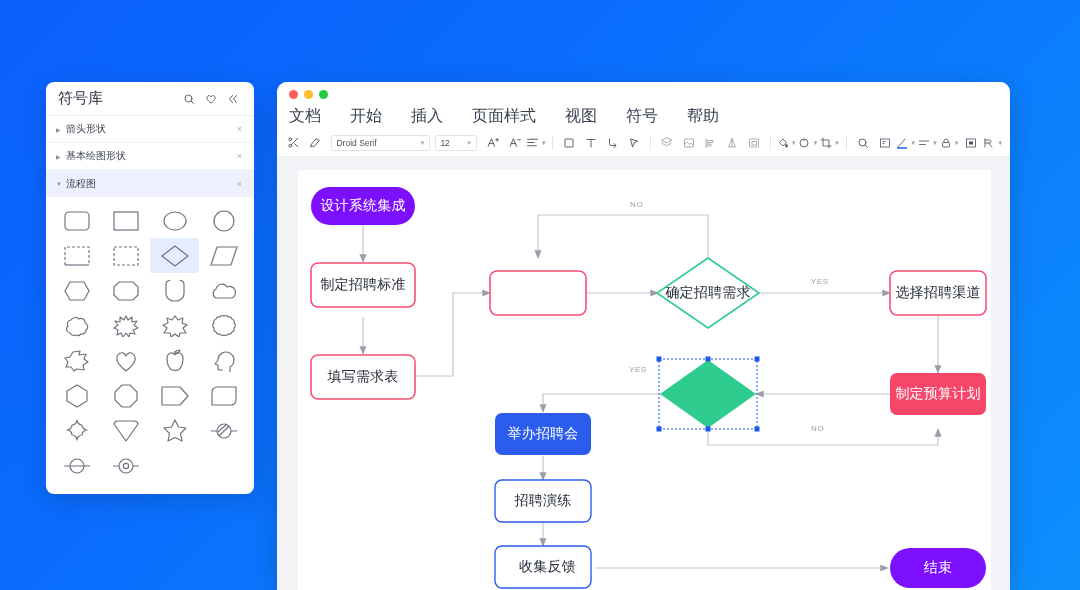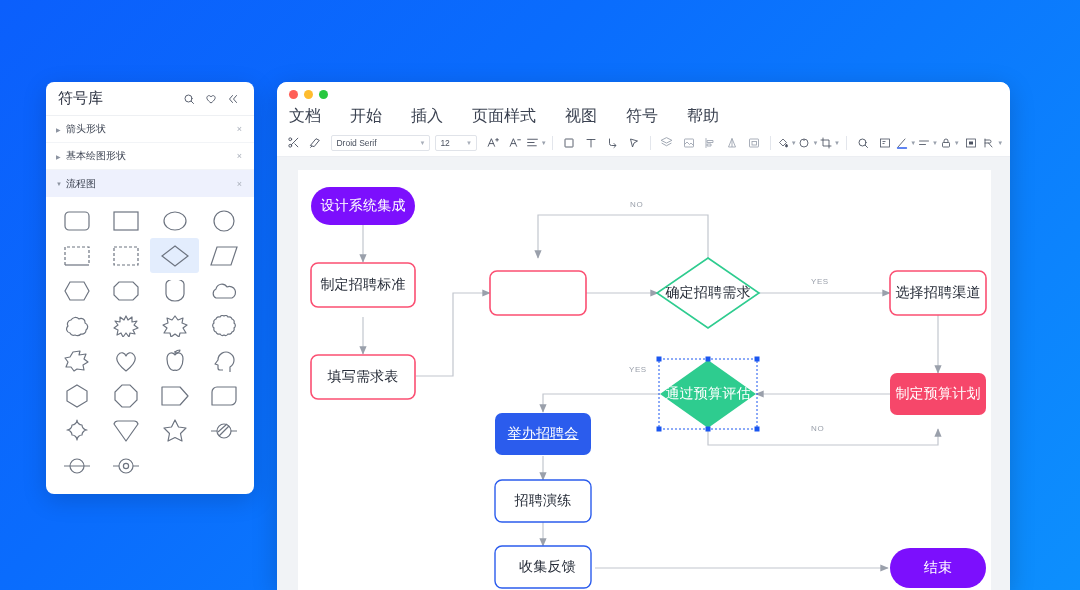--- a/index.html
+++ b/index.html
@@ -369,22 +369,21 @@
 
           <rect x="592" y="378" width="96" height="40" rx="20" fill="#7c0ffd"></rect>
         </svg>
 
         <div class="node-label" style="left:13px;  top:17px;  width:104px; height:38px; color:#fff;">设计系统集成</div>
         <div class="node-label" style="left:13px;  top:93px;  width:104px; height:44px; color:#262c38;">制定招聘标准</div>
         <div class="node-label" style="left:13px;  top:185px; width:104px; height:44px; color:#262c38;">填写需求表</div>
         <div class="node-label" style="left:359px; top:103px; width:102px; height:40px; color:#262c38;">确定招聘需求</div>
         <div class="node-label" style="left:592px; top:101px; width:96px;  height:44px; color:#262c38;">选择招聘渠道</div>
         <div class="node-label" style="left:592px; top:203px; width:96px;  height:42px; color:#fff;">制定预算计划</div>
-        <div class="node-label" style="left:362px; top:204px; width:96px;  height:40px; color:#fff;">通过预算评估</div>
-        <div class="node-label" style="left:197px; top:243px; width:96px;  height:42px; color:#fff;text-decoration:underline;">举办招聘会</div>
+        <div class="node-label" style="left:197px; top:243px; width:96px;  height:42px; color:#fff;">举办招聘会</div>
         <div class="node-label" style="left:197px; top:310px; width:96px;  height:42px; color:#262c38;">招聘演练</div>
         <div class="node-label" style="left:197px; top:376px; width:96px;  height:42px; color:#262c38;padding-left:9px;">收集反馈</div>
         <div class="node-label" style="left:592px; top:378px; width:96px;  height:40px; color:#fff;">结束</div>
 
         <div class="edge-label" style="left:332px; top:30px;">NO</div>
         <div class="edge-label" style="left:513px; top:107px;">YES</div>
         <div class="edge-label" style="left:331px; top:195px;">YES</div>
         <div class="edge-label" style="left:513px; top:254px;">NO</div>
       </div>
 

